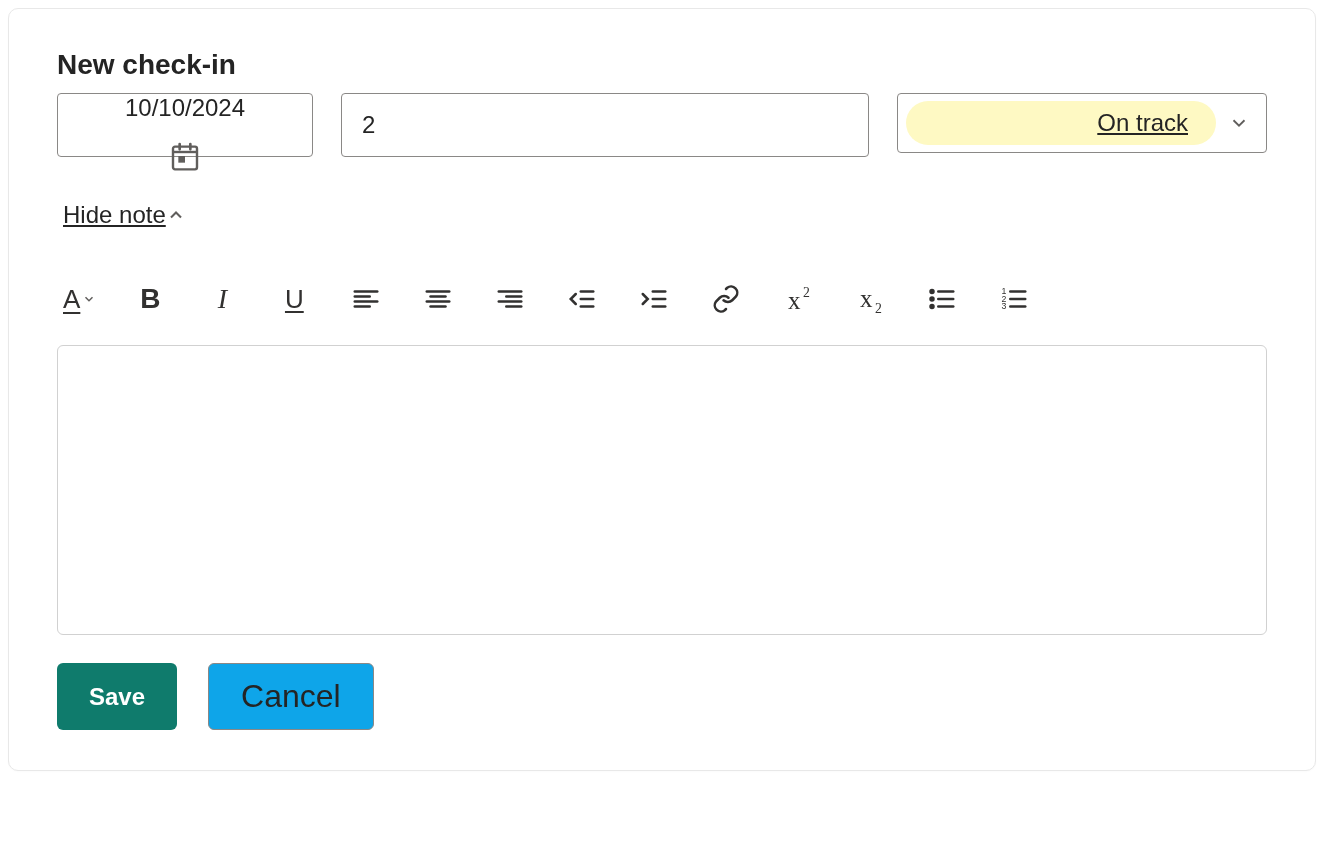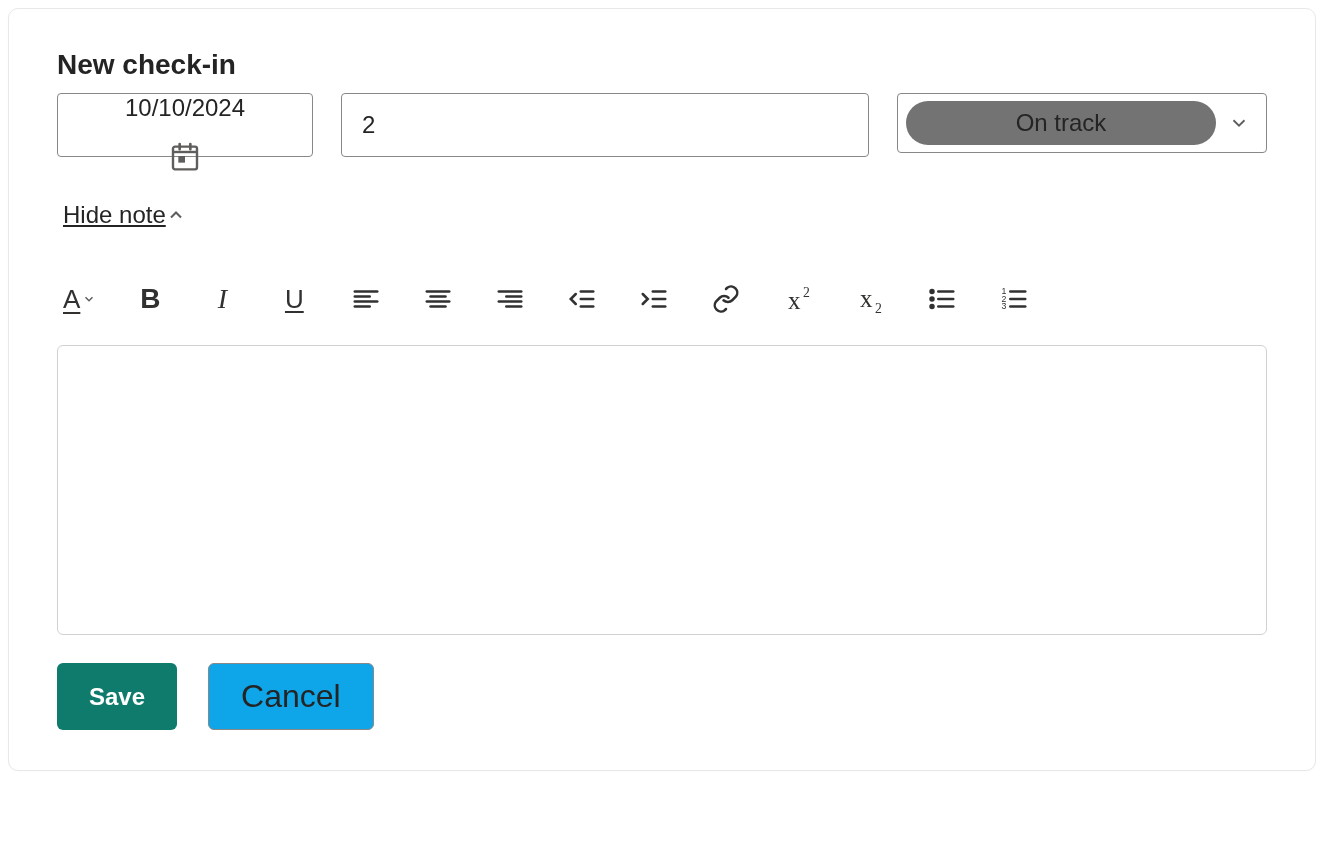--- a/index.html
+++ b/index.html
@@ -73,27 +73,28 @@
       align-items: center;
       border: 1px solid #8a8886;
       border-radius: 4px;
       height: 60px;
       width: 370px;
       padding: 0 16px 0 8px;
       gap: 12px;
       position: relative;
     }
     .status-pill {
-      background: #737373;
+      background: #fef9c3;
       color: #242424;
       font-size: 24px;
       padding: 8px 28px;
       border-radius: 22px;
       flex: 1;
-      text-align: center;
+      text-align: right;
+      text-decoration: underline;
     }
     .chevron-down-icon {
       width: 22px;
       height: 22px;
       flex-shrink: 0;
     }
     .hide-note {
       display: inline-flex;
       align-items: center;
       font-size: 24px;

